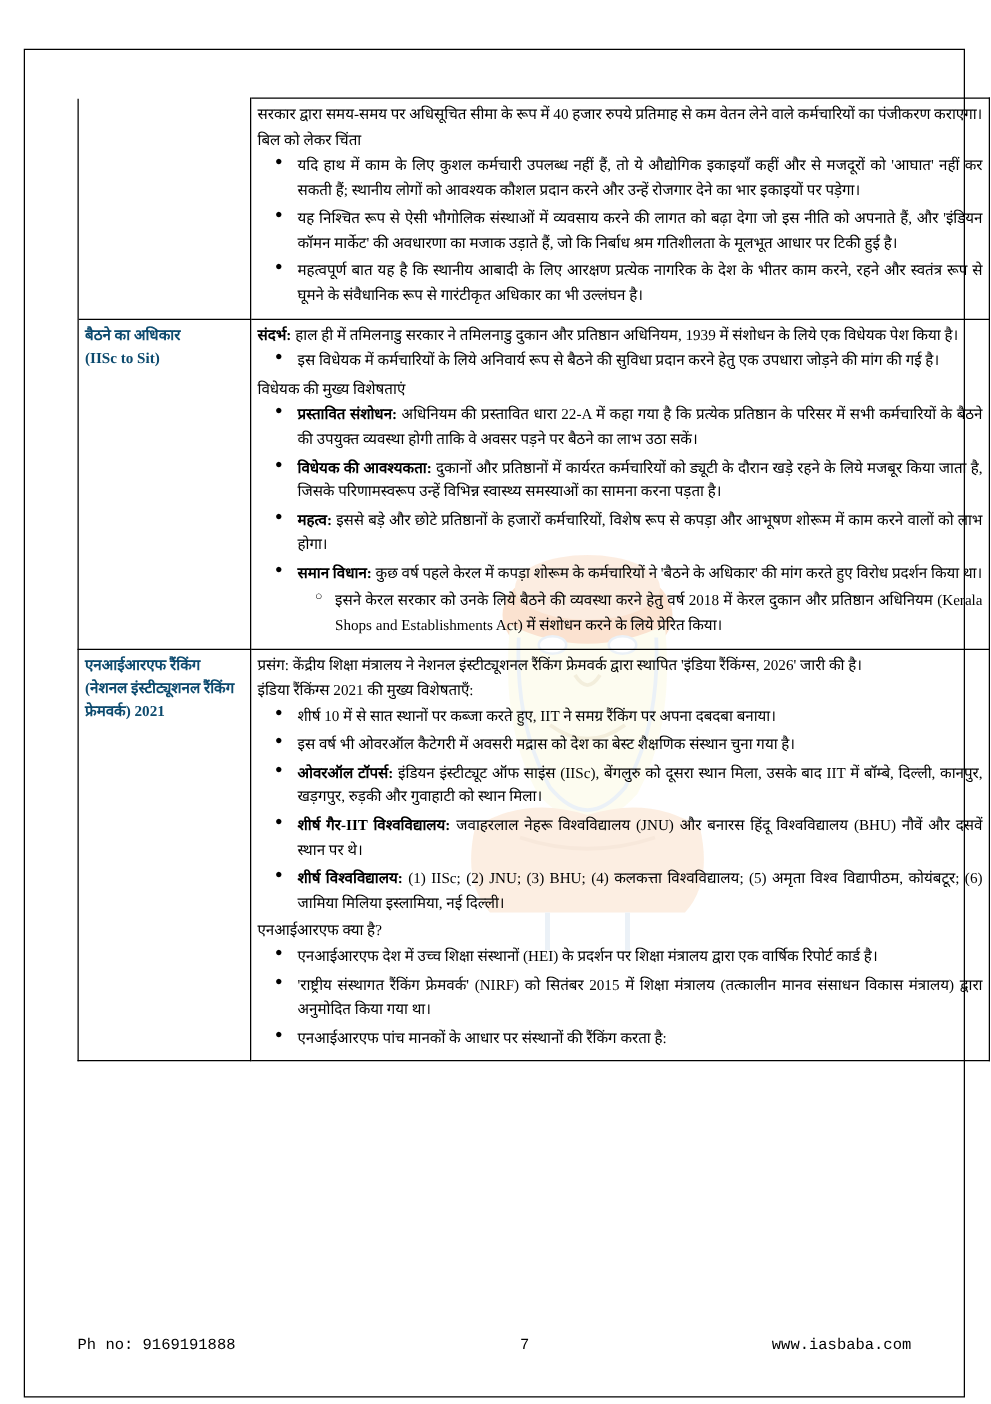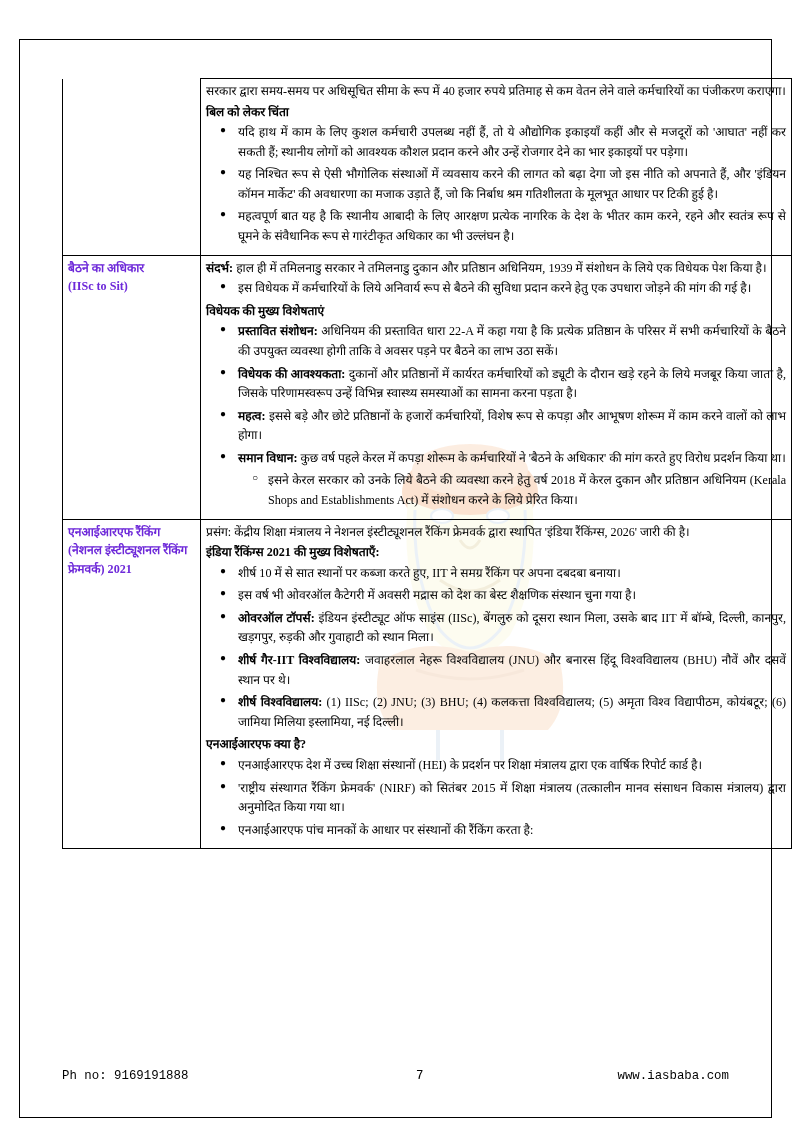--- a/index.html
+++ b/index.html
@@ -52,39 +52,39 @@
     width: 707px;
     table-layout: fixed;
   }
   table.doc td {
     border: 1.2px solid #000;
     vertical-align: top;
     padding: 3px 5px 5px 5px;
   }
   td.topic {
     width: 127px;
-    color: #6d28d9;
+    color: #0c4a6e;
     font-weight: bold;
     font-size: 12.1px;
     line-height: 1.55;
   }
   td.topic.blank { border-top: none; border-bottom: none; }
   td.body {
     width: 580px;
     font-size: 12.1px;
     line-height: 1.62;
   }
 
   p.para {
     margin: 0 0 1px 0;
     text-align: justify;
   }
   p.heading {
     margin: 1px 0 1px 0;
-    font-weight: bold;
+    font-weight: normal;
   }
   .b { font-weight: bold; }
 
   ul.lvl1 {
     margin: 1px 0 1px 0;
     padding-left: 30px;
     list-style: none;
   }
   ul.lvl1 > li {
     position: relative;

